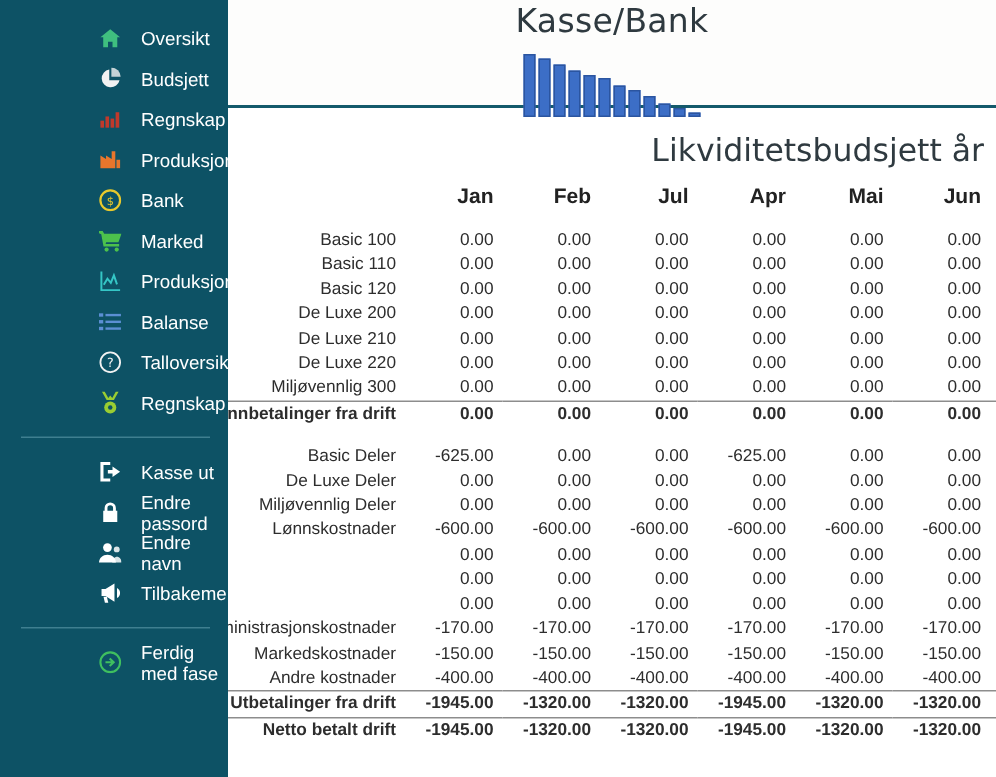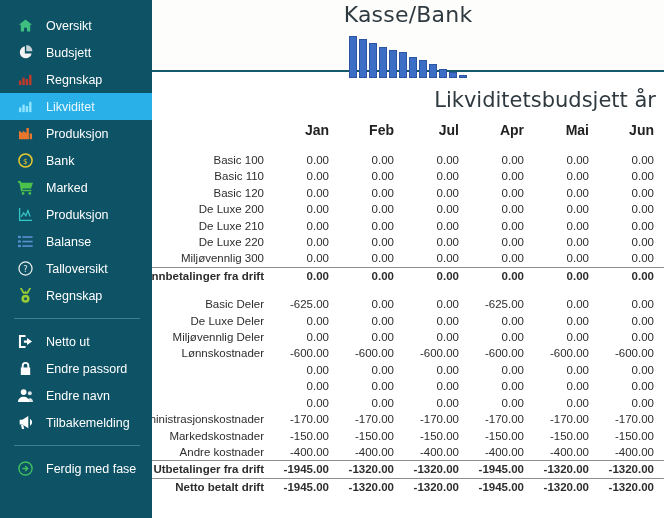--- a/index.html
+++ b/index.html
@@ -96,20 +96,21 @@
     z-index: 10;
   }
   .nav { padding-top: 12px; }
   .nav-item {
     display: flex; align-items: center;
     height: 27px;
     padding-left: 16px;
     color: #ffffff;
     font-size: 12.5px;
     cursor: pointer;
+    margin-left: 48px;
   }
   .nav-item.active { background: #29b0e8; }
   .nav-item.active .nav-label { color: #e9f8ff; }
   .nav-ico {
     width: 18px; height: 16px;
     margin-right: 12px;
     display: flex; align-items: center; justify-content: center;
     flex: 0 0 18px;
   }
   .nav-ico svg { display: block; }
@@ -425,31 +426,20 @@
           <span class="nav-ico">
             <svg width="15" height="15" viewBox="0 0 16 16" fill="#c0392b">
               <rect x="1" y="9" width="2.6" height="5"></rect>
               <rect x="4.6" y="6" width="2.6" height="8"></rect>
               <rect x="8.2" y="7.5" width="2.6" height="6.5"></rect>
               <rect x="11.8" y="3" width="2.6" height="11"></rect>
             </svg>
           </span>
           <span class="nav-label">Regnskap</span>
         </div>
-        <div class="nav-item active">
-          <span class="nav-ico">
-            <svg width="15" height="15" viewBox="0 0 16 16" fill="#8fe3ff">
-              <rect x="1" y="9" width="2.6" height="5"></rect>
-              <rect x="4.6" y="6" width="2.6" height="8"></rect>
-              <rect x="8.2" y="7.5" width="2.6" height="6.5"></rect>
-              <rect x="11.8" y="3" width="2.6" height="11"></rect>
-            </svg>
-          </span>
-          <span class="nav-label">Likviditet</span>
-        </div>
         <div class="nav-item">
           <span class="nav-ico">
             <svg width="15" height="15" viewBox="0 0 16 16" fill="#e8762c">
               <path d="M1 14V5l4 2.4V5l4 2.4V2h2.6v12z"></path>
               <rect x="12.4" y="8" width="2.6" height="6"></rect>
             </svg>
           </span>
           <span class="nav-label">Produksjon</span>
         </div>
         <div class="nav-item">
@@ -515,21 +505,21 @@
       </div>
     <div class="divider"></div>
     <div id="nav-account">
         <div class="nav-item foot-item">
           <span class="nav-ico">
             <svg width="15" height="15" viewBox="0 0 16 16" fill="#ffffff">
               <path d="M1 1h7v2.2H3.2v9.6H8V15H1z"></path>
               <path d="M9.6 4.2 15 8l-5.4 3.8V9.2H6.3V6.8h3.3z"></path>
             </svg>
           </span>
-          <span class="nav-label">Netto ut</span>
+          <span class="nav-label">Kasse ut</span>
         </div>
         <div class="nav-item foot-item">
           <span class="nav-ico">
             <svg width="15" height="15" viewBox="0 0 16 16" fill="#ffffff">
               <path d="M4 7V5a4 4 0 0 1 8 0v2h1v8H3V7zm2 0h4V5a2 2 0 0 0-4 0z"></path>
             </svg>
           </span>
           <span class="nav-label">Endre passord</span>
         </div>
         <div class="nav-item foot-item">

